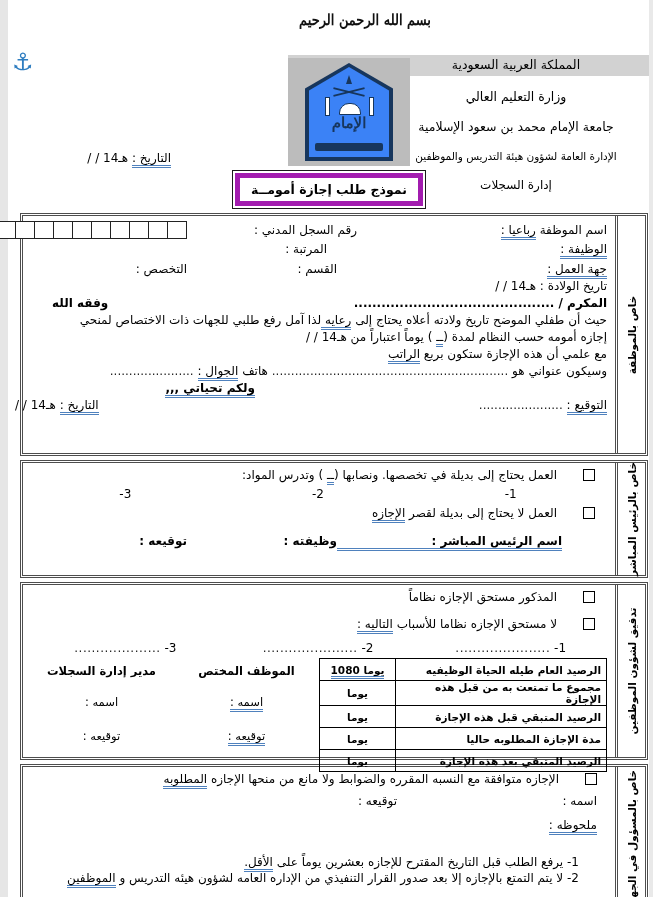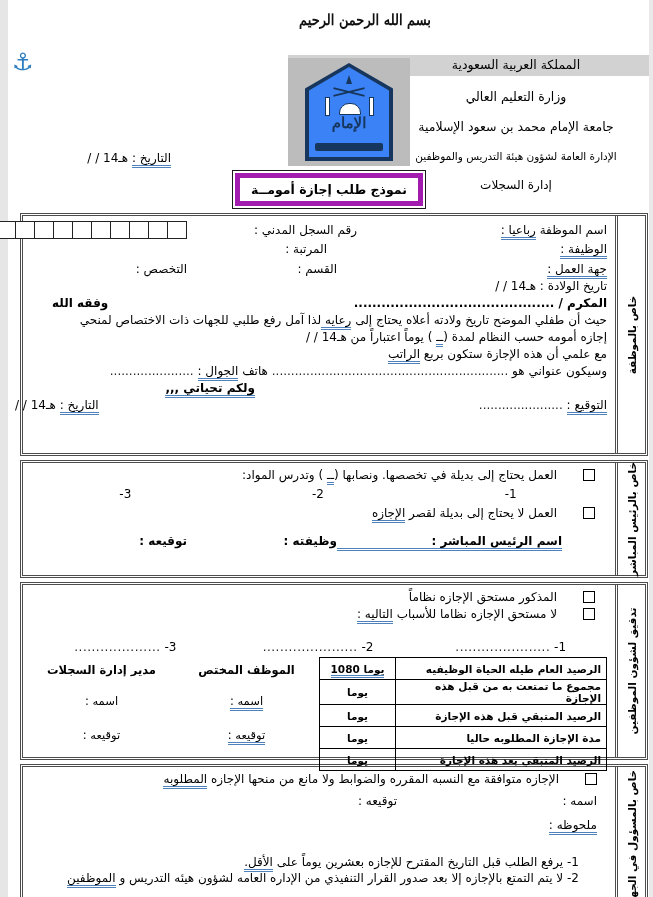--- a/index.html
+++ b/index.html
@@ -237,25 +237,25 @@
           <span>توقيعه :</span>
         </div>
       </div>
     </div>
 
     <div class="section s3">
       <div class="side">
         <span>تدقيق لشؤون الموظفين</span>
       </div>
       <div class="content">
-        <div class="cbrow" style="margin-bottom:3px">
+        <div class="cbrow" style="margin-bottom:13px">
           <span class="cb"></span>
           <span>المذكور مستحق الإجازه نظاماً</span>
         </div>
-        <div class="cbrow" style="margin-bottom:19px">
+        <div class="cbrow" style="margin-bottom:10px">
           <span class="cb"></span>
           <span><span>لا مستحق الإجازه نظاما للأسباب </span><span class="u">التاليه :</span></span>
         </div>
         <div class="numgrid" style="margin-bottom:3px">
           <span><span>1-</span> <span class="dots">......................</span></span>
           <span><span>2-</span> <span class="dots">......................</span></span>
           <span><span>3-</span> <span class="dots">....................</span></span>
         </div>
         <div class="s3low">
           <table class="btable">

